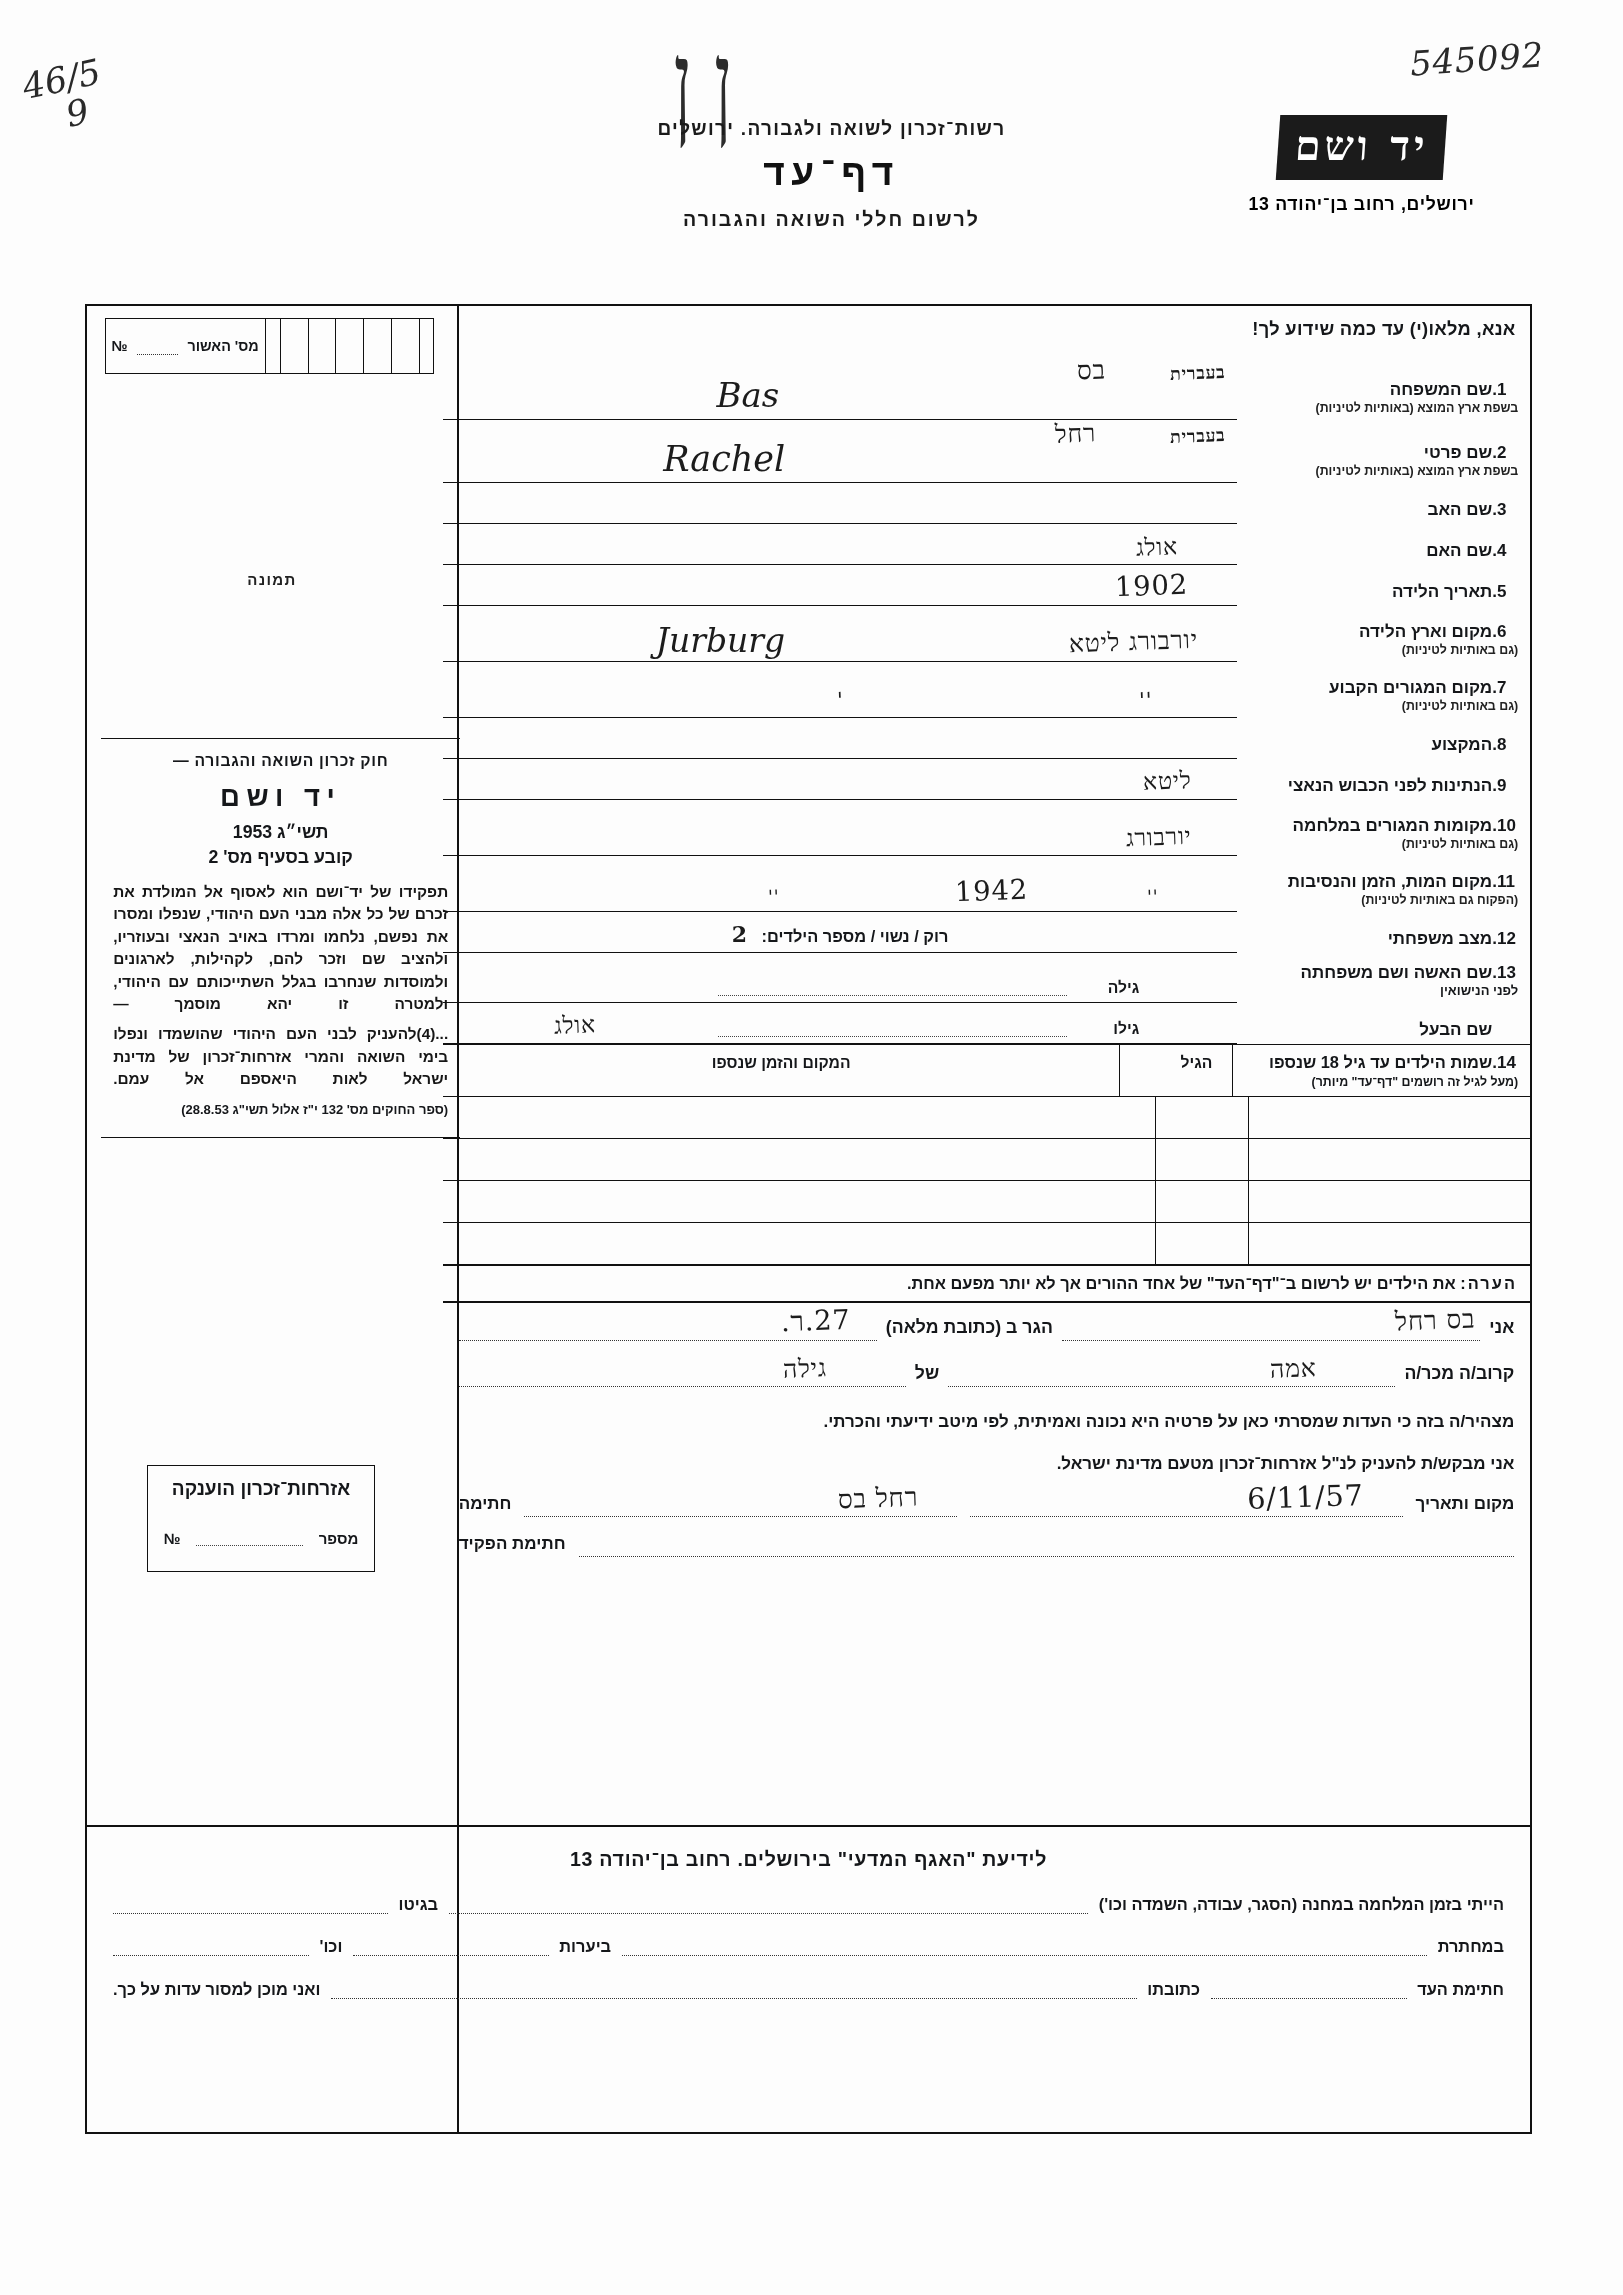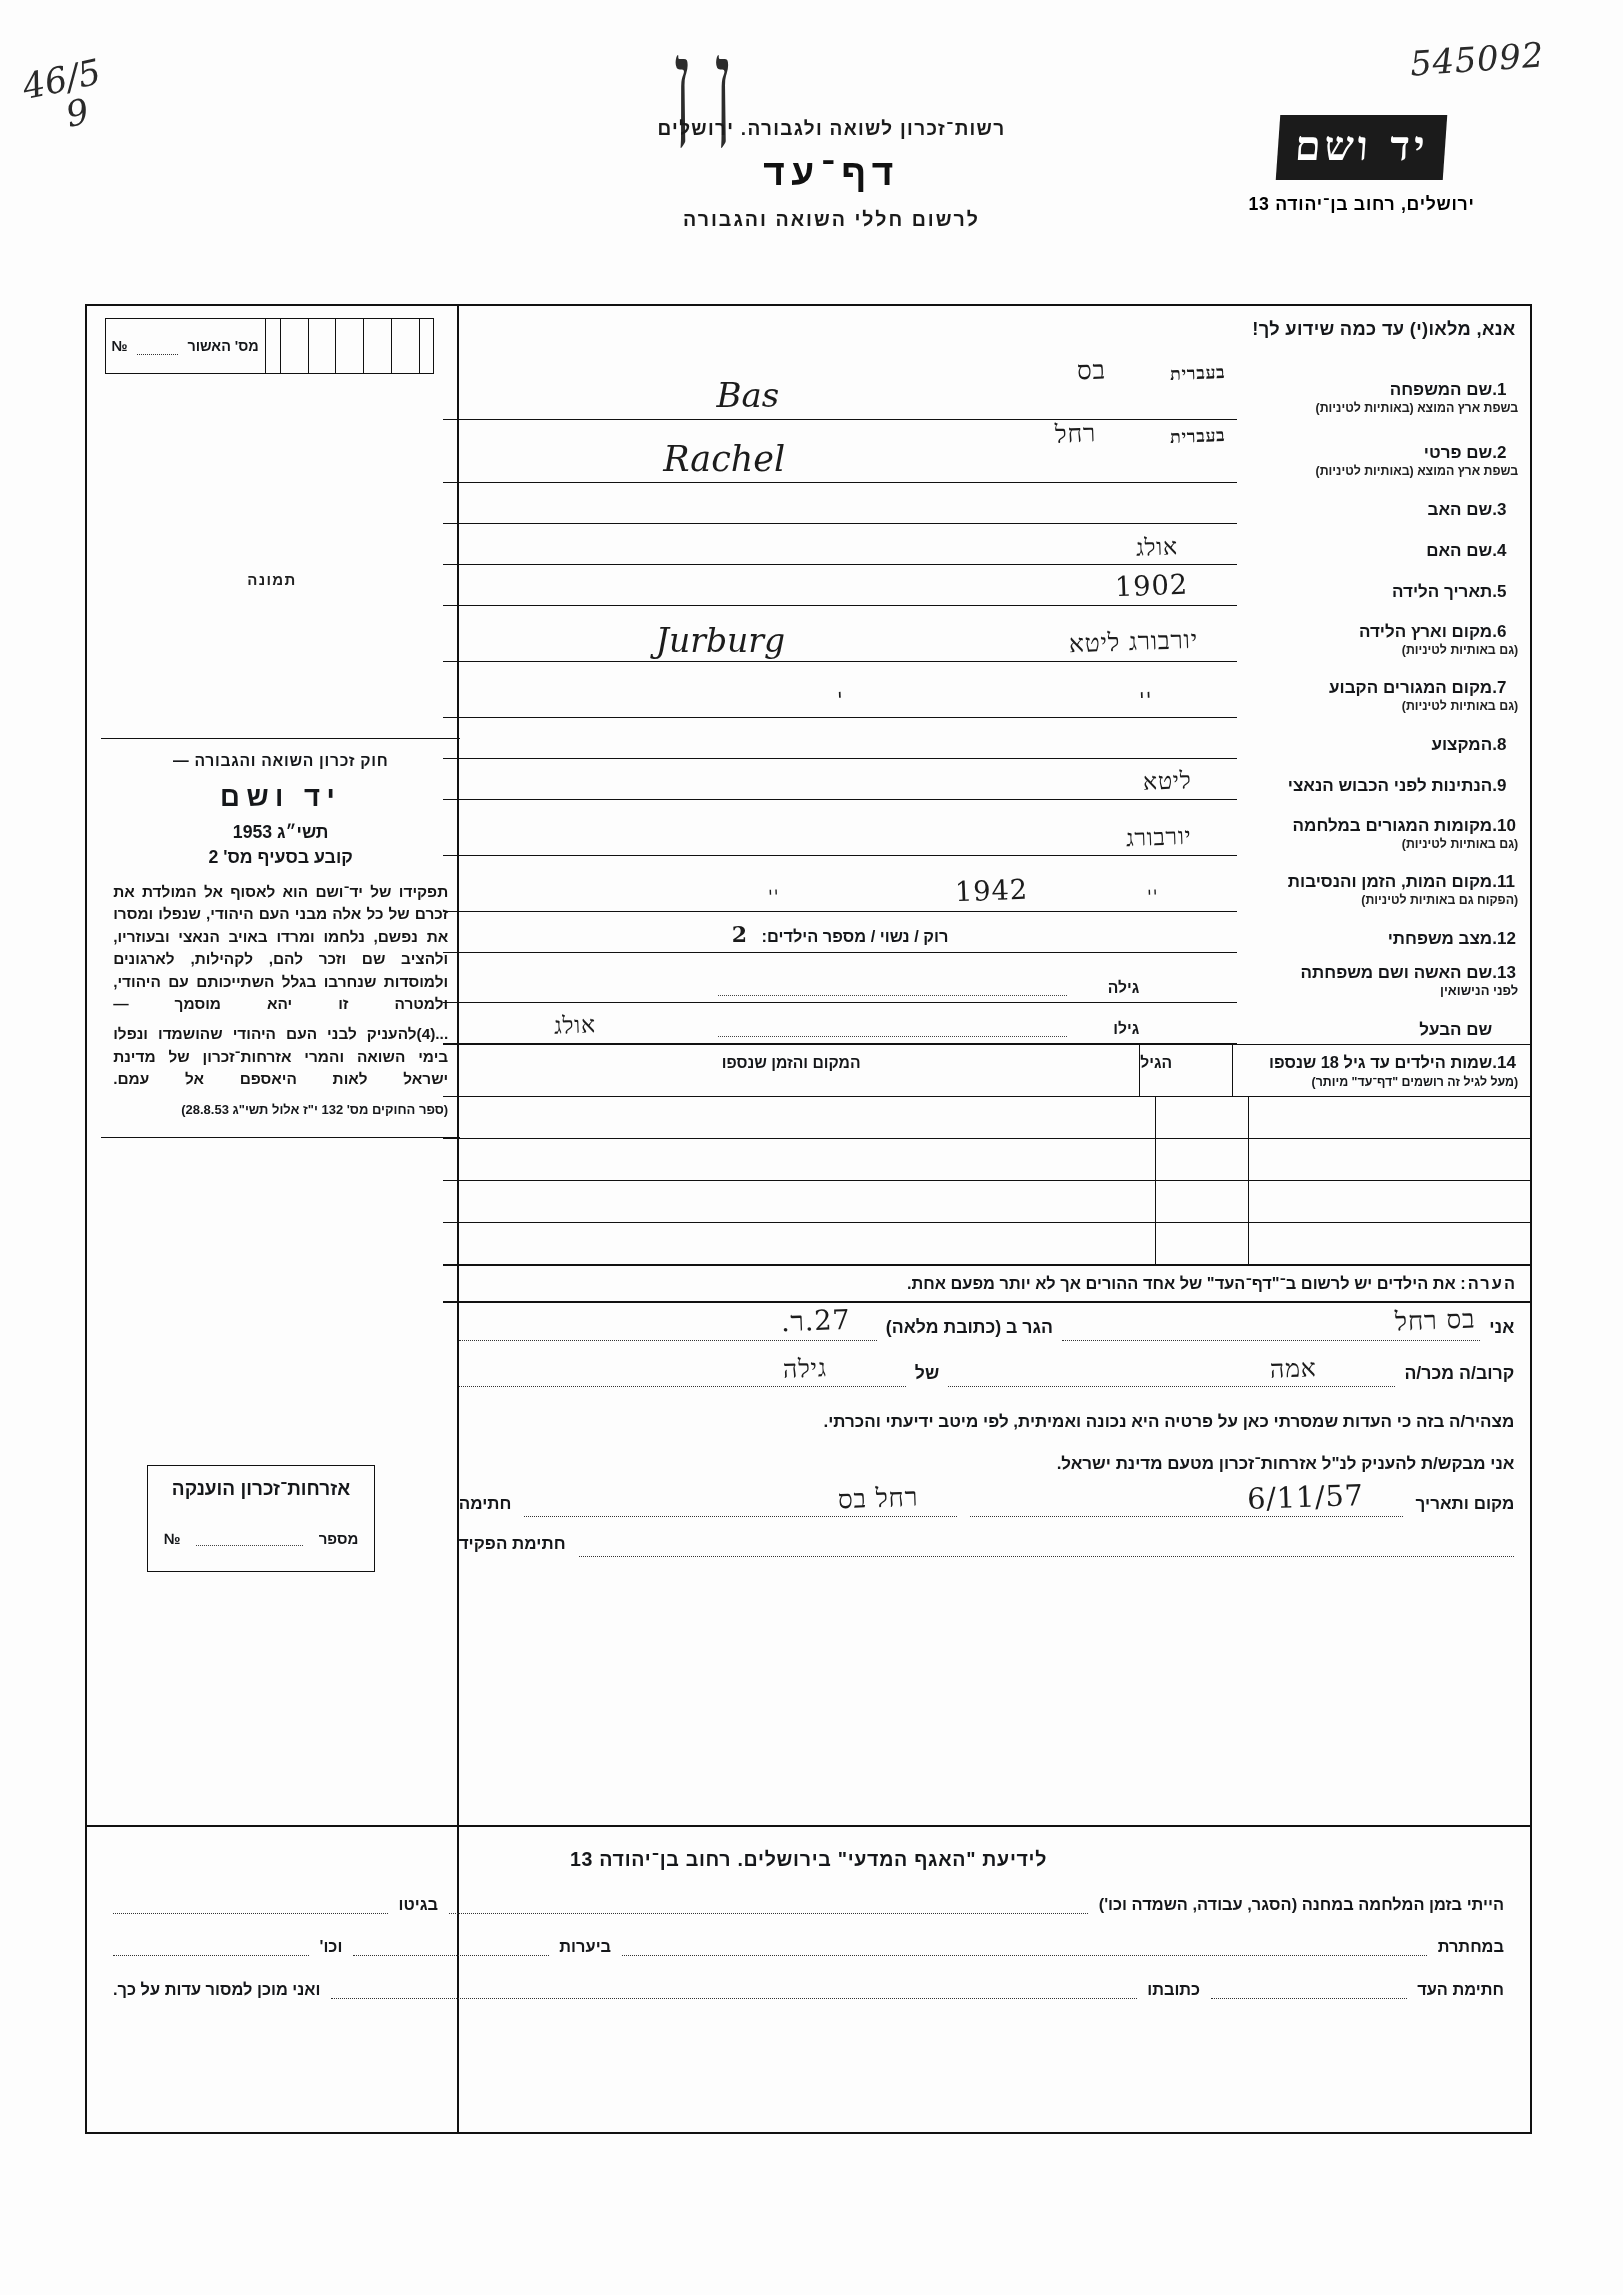--- a/index.html
+++ b/index.html
@@ -414,28 +414,29 @@
     direction: rtl;
   }
   .ch-label {
     flex: 0 0 281px;
     text-align: right;
     padding: 6.5px 11.8px 6.5px 3.9px;
     font-size: 16.4px;
     font-weight: bold;
     line-height: 1.3;
     border-left: 1.3px solid #111;
+    margin-left: 20px;
   }
   .ch-label .sub {
     font-size: 12.4px;
     font-weight: bold;
   }
   .ch-age {
     flex: 0 0 92px;
-    text-align: left;
+    text-align: right;
     padding-top: 9.2px;
     font-size: 15.7px;
     font-weight: bold;
     border-left: 1.3px solid #111;
   }
   .ch-place {
     flex: 1;
     text-align: center;
     padding-top: 9.2px;
     font-size: 15.7px;

